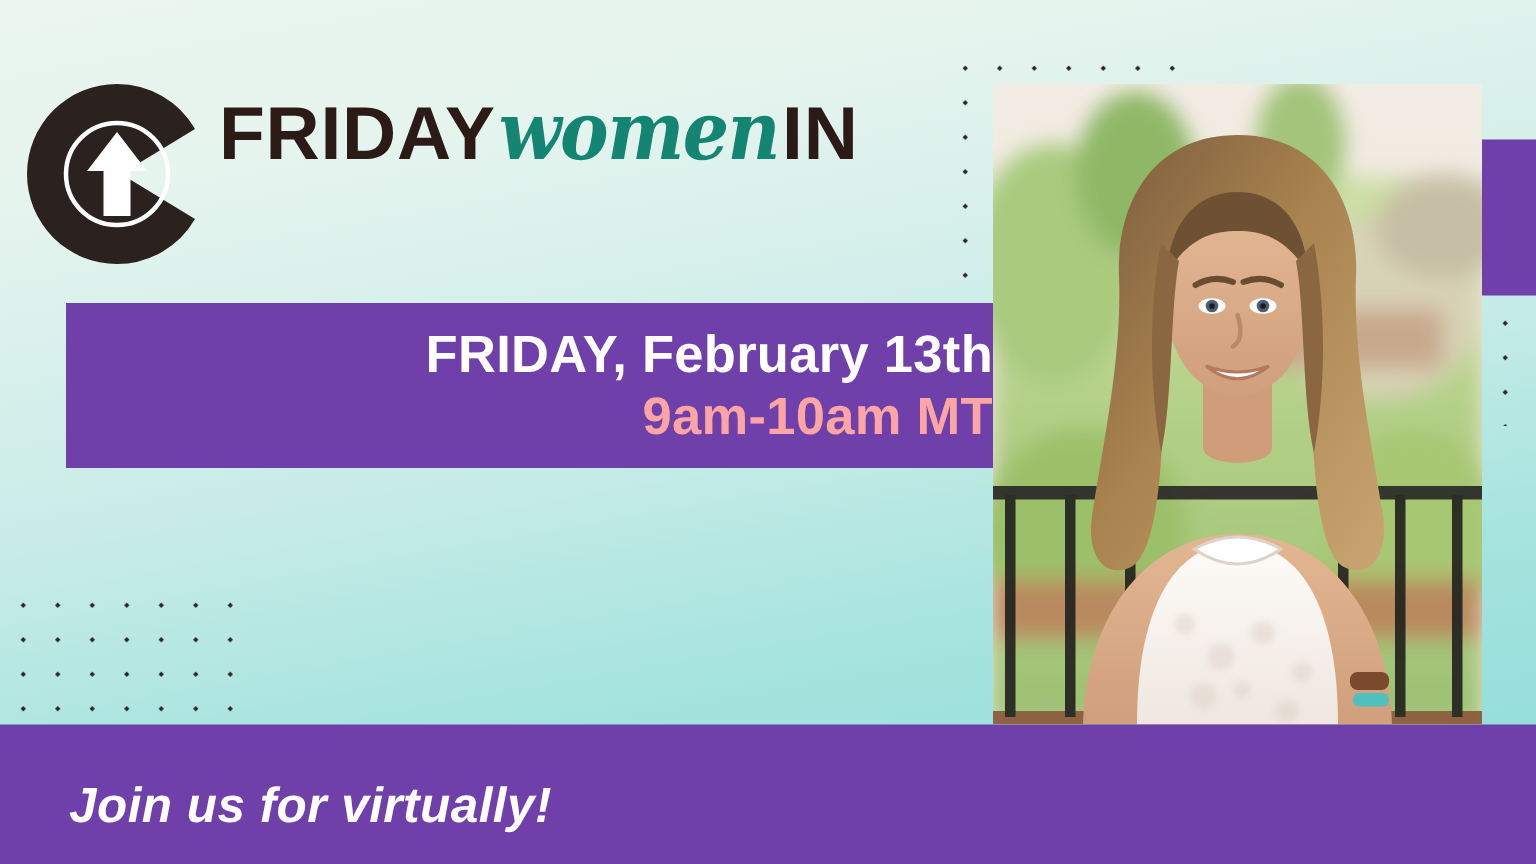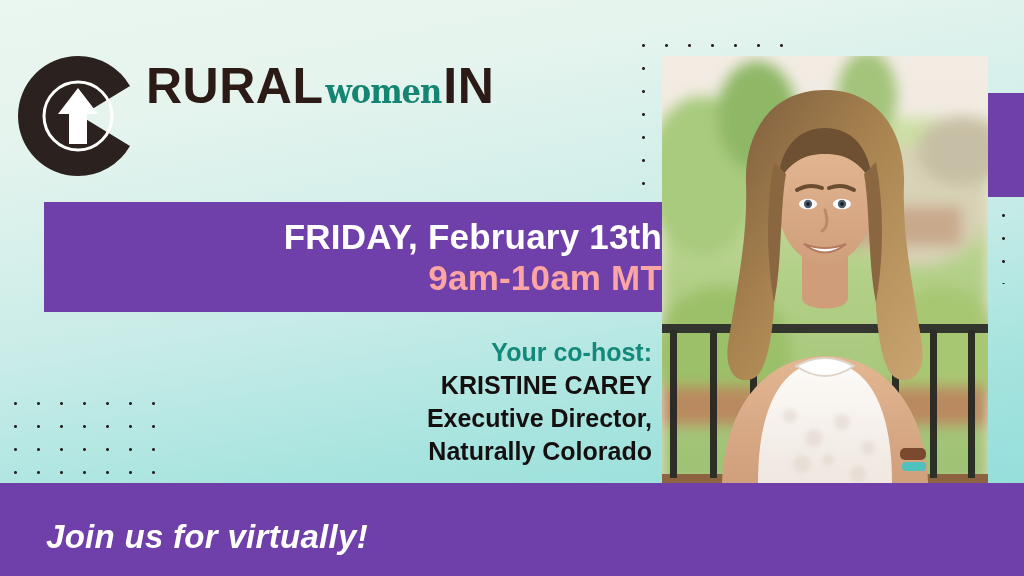--- a/index.html
+++ b/index.html
@@ -56,22 +56,23 @@
     color: #2b1a16;
     font-weight: 900;
     font-stretch: condensed;
     letter-spacing: 0.5px;
   }
   #hl-line1 { font-size: 50px; }
   #hl-line2 { font-size: 50px; margin-top: 6px; letter-spacing: 0px; }
   .hl-script {
     color: #148573;
     font-family: "DejaVu Serif", serif;
-    font-weight: 700;
-    font-size: 34px;
+    font-style: italic;
+    font-weight: 700;
+    font-size: 54px;
     letter-spacing: -1px;
     text-transform: lowercase;
     padding: 0 2px;
     text-align: right;
   }
 
   
   #date-banner {
     position: absolute;
     left: 44px; top: 202px;
@@ -158,34 +159,28 @@
 
   <div id="logo-mark">
     <svg viewBox="0 0 128 128" xmlns="http://www.w3.org/2000/svg">
       <path d="M64 4 A60 60 0 1 0 64 124 A60 60 0 0 0 116 94 L70 66 A4 4 0 0 1 70 62 L116 34 A60 60 0 0 0 64 4 Z" fill="#2b2220"></path>
       <circle cx="64" cy="64" r="34" fill="none" stroke="#ffffff" stroke-width="3"></circle>
       <path d="M64 36 L84 62 L73 62 L73 92 L55 92 L55 62 L44 62 Z" fill="#ffffff"></path>
     </svg>
   </div>
 
   <div id="headline">
-    <div class="hl-line" id="hl-line1"><span>RURAL</span><span class="hl-script">women</span><span>IN</span></div>
+    <div class="hl-line" id="hl-line1"><span>FRIDAY</span><span class="hl-script">women</span><span>IN</span></div>
   </div>
 
   <div id="date-banner">
     <div id="date-line1">FRIDAY, February 13th</div>
     <div id="date-line2">9am-10am MT</div>
   </div>
 
-  <div id="cohost">
-    <div id="cohost-label">Your co-host:</div>
-    <div class="cohost-line">KRISTINE CAREY</div>
-    <div class="cohost-line">Executive Director,</div>
-    <div class="cohost-line">Naturally Colorado</div>
-  </div>
 
   <div id="photo">
     <svg viewBox="0 0 326 427" xmlns="http://www.w3.org/2000/svg" role="img">
       <defs>
         <linearGradient id="skyG" x1="0" y1="0" x2="0" y2="1">
           <stop offset="0%" stop-color="#f3ece4"></stop>
           <stop offset="100%" stop-color="#e6e2d2"></stop>
         </linearGradient>
         <linearGradient id="foliageG" x1="0" y1="0" x2="0" y2="1">
           <stop offset="0%" stop-color="#cfe0a8"></stop>

